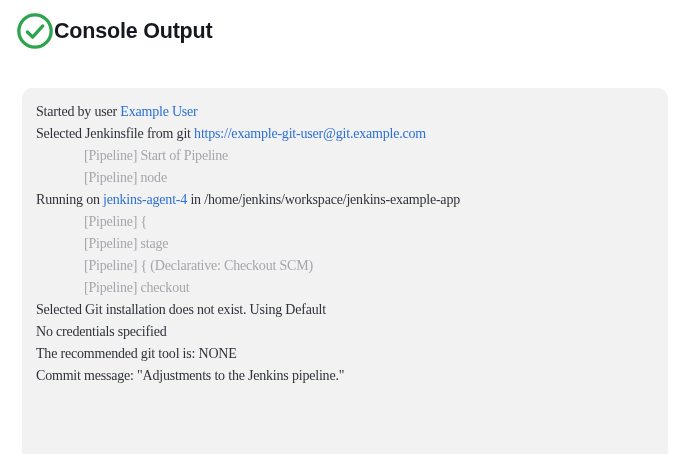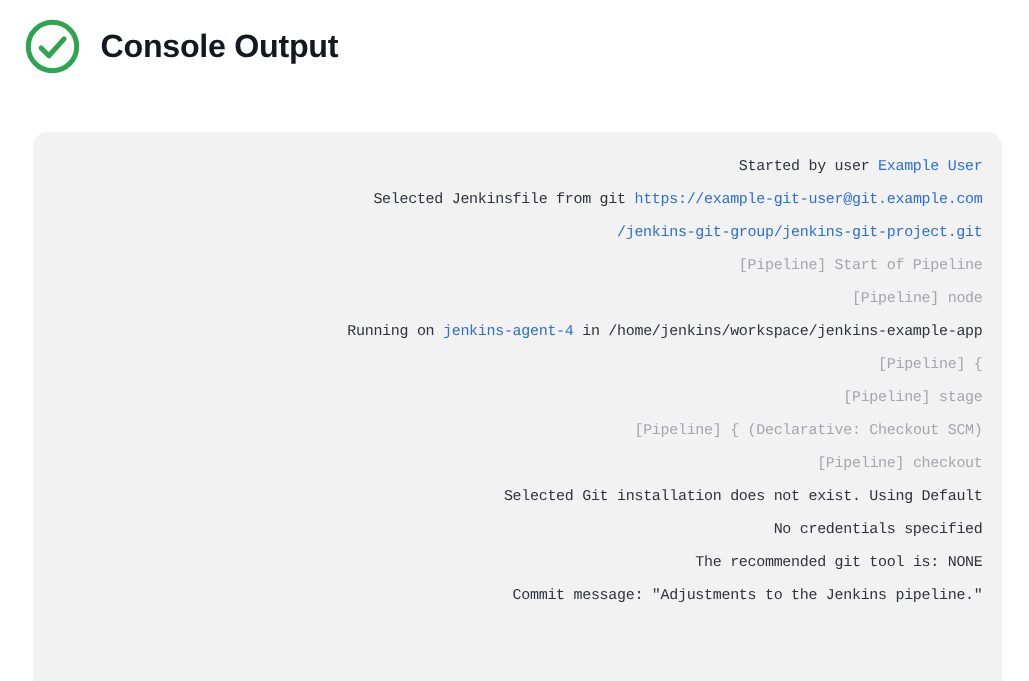--- a/index.html
+++ b/index.html
@@ -19,21 +19,21 @@
     background: #ffffff;
     overflow: hidden;
     font-family: "Liberation Sans", sans-serif;
   }
   .page-header {
     position: absolute;
     top: 12px;
     left: 16px;
     display: flex;
     align-items: center;
-    gap: 13px;
+    gap: 0;
   }
   .status-icon {
     width: 38px;
     height: 38px;
     display: block;
     flex: 0 0 auto;
   }
   .page-title {
     font-size: 21.5px;
     font-weight: 700;
@@ -45,27 +45,26 @@
     top: 88px;
     left: 22px;
     width: 646px;
     height: 400px; 
     background: var(--console-bg);
     border-radius: 10px;
     padding: 13px 13px 0 14px;
     overflow: hidden;
   }
   .console-line {
-    font-family: Liberation Mono, monospace;
-    font-size: 10px;
+    font-family: Liberation Serif, serif;
+    font-size: 14px;
     letter-spacing: -0.2px;
     line-height: 22px;
     white-space: pre;
     color: var(--text-dark);
-    text-align: right;
   }
   .seg-plain { color: var(--text-dark); }
   .seg-muted { color: var(--muted-gray); margin-left: 48px; }
   .seg-link  { color: var(--link-blue); text-decoration: none; cursor: pointer; }
 </style>
 </head>
 <body>
 
 <div class="screen">
 
@@ -73,21 +72,20 @@
     <svg class="status-icon" viewBox="0 0 24 24" aria-hidden="true">
       <circle cx="12" cy="12" r="10.2" fill="#ffffff" stroke="var(--success-green)" stroke-width="2.1"></circle>
       <path d="M7.2 12.6 L10.5 15.9 L16.9 8.8" fill="none" stroke="var(--success-green)" stroke-width="2.1" stroke-linecap="round" stroke-linejoin="round"></path>
     </svg>
     <h1 class="page-title">Console Output</h1>
   </div>
 
   <div class="console-box" id="console-box">
       <div class="console-line"><span class="seg-plain">Started by user </span><a class="seg-link">Example User</a></div>
       <div class="console-line"><span class="seg-plain">Selected Jenkinsfile from git </span><a class="seg-link">https://example-git-user@git.example.com</a></div>
-      <div class="console-line"><a class="seg-link">/jenkins-git-group/jenkins-git-project.git</a></div>
       <div class="console-line"><span class="seg-muted">[Pipeline] Start of Pipeline</span></div>
       <div class="console-line"><span class="seg-muted">[Pipeline] node</span></div>
       <div class="console-line"><span class="seg-plain">Running on </span><a class="seg-link">jenkins-agent-4</a><span class="seg-plain"> in /home/jenkins/workspace/jenkins-example-app</span></div>
       <div class="console-line"><span class="seg-muted">[Pipeline] {</span></div>
       <div class="console-line"><span class="seg-muted">[Pipeline] stage</span></div>
       <div class="console-line"><span class="seg-muted">[Pipeline] { (Declarative: Checkout SCM)</span></div>
       <div class="console-line"><span class="seg-muted">[Pipeline] checkout</span></div>
       <div class="console-line"><span class="seg-plain">Selected Git installation does not exist. Using Default</span></div>
       <div class="console-line"><span class="seg-plain">No credentials specified</span></div>
       <div class="console-line"><span class="seg-plain">The recommended git tool is: NONE</span></div>

